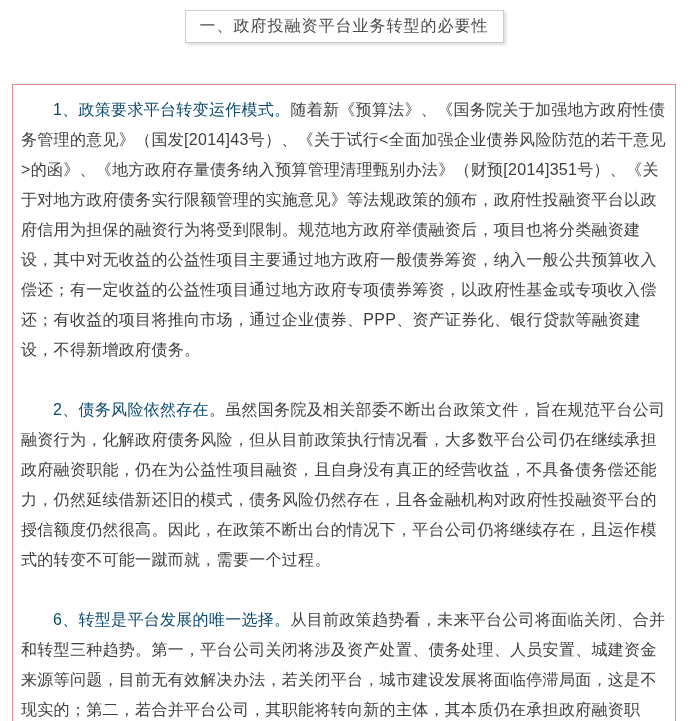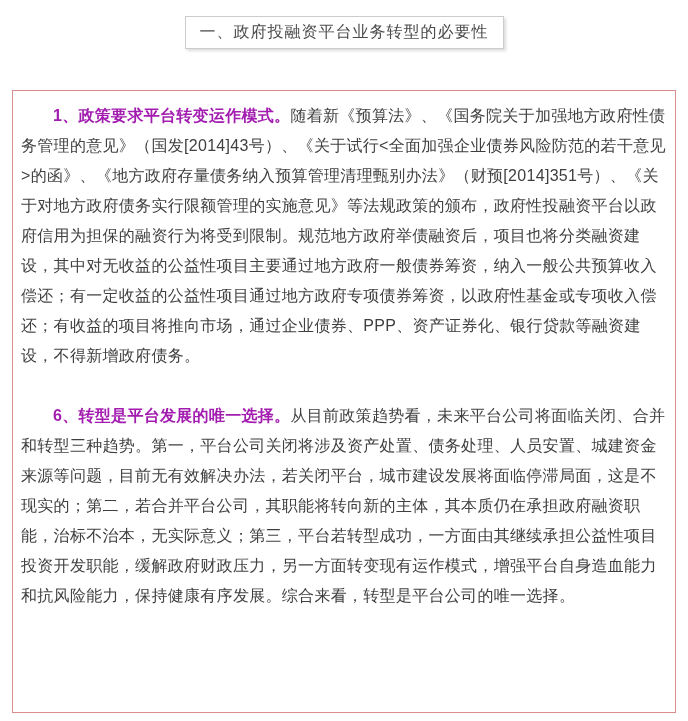--- a/index.html
+++ b/index.html
@@ -8,21 +8,21 @@
     background: #ffffff;
   }
   body {
     width: 688px;
     height: 721px;
     font-family: "Liberation Sans", "DejaVu Sans", sans-serif;
     overflow: hidden;
   }
   .title-box {
     display: table;
-    margin: 16px auto 0 auto;
+    margin: 10px auto 0 auto;
     border: 1px solid #cccccc;
     box-shadow: 2px 2px 3px rgba(0,0,0,0.14);
     padding: 5px 14px;
     font-size: 16px;
     letter-spacing: 1px;
     color: #4a4a4a;
     background: #ffffff;
     white-space: nowrap;
   }
   .content-box {
@@ -39,35 +39,36 @@
     line-height: 30px;
     color: #3f3f3f;
     text-indent: 2em;
     letter-spacing: 0.3px;
     word-break: break-all;
   }
   .para + .para {
     margin-top: 30px;
   }
   .para b {
-    font-weight: bold;
-    color: #a21caf;
+    font-weight: normal;
+    color: #0c4a6e;
   }
 </style>
 </head>
 <body>
 
 <div>
 
   <div class="title-box">
     <span>一、政府投融资平台业务转型的必要性</span>
   </div>
 
   <div class="content-box">
 
     <p class="para"><b>1、政策要求平台转变运作模式。</b><span>随着新《预算法》、《国务院关于加强地方政府性债务管理的意见》（国发[2014]43号）、《关于试行&lt;全面加强企业债券风险防范的若干意见&gt;的函》、《地方政府存量债务纳入预算管理清理甄别办法》（财预[2014]351号）、《关于对地方政府债务实行限额管理的实施意见》等法规政策的颁布，政府性投融资平台以政府信用为担保的融资行为将受到限制。规范地方政府举债融资后，项目也将分类融资建设，其中对无收益的公益性项目主要通过地方政府一般债券筹资，纳入一般公共预算收入偿还；有一定收益的公益性项目通过地方政府专项债券筹资，以政府性基金或专项收入偿还；有收益的项目将推向市场，通过企业债券、PPP、资产证券化、银行贷款等融资建设，不得新增政府债务。</span></p>
 
+    <p class="para"><b>2、债务风险依然存在。</b><span>虽然国务院及相关部委不断出台政策文件，旨在规范平台公司融资行为，化解政府债务风险，但从目前政策执行情况看，大多数平台公司仍在继续承担政府融资职能，仍在为公益性项目融资，且自身没有真正的经营收益，不具备债务偿还能力，仍然延续借新还旧的模式，债务风险仍然存在，且各金融机构对政府性投融资平台的授信额度仍然很高。因此，在政策不断出台的情况下，平台公司仍将继续存在，且运作模式的转变不可能一蹴而就，需要一个过程。</span></p>
 
     <p class="para"><b>6、转型是平台发展的唯一选择。</b><span>从目前政策趋势看，未来平台公司将面临关闭、合并和转型三种趋势。第一，平台公司关闭将涉及资产处置、债务处理、人员安置、城建资金来源等问题，目前无有效解决办法，若关闭平台，城市建设发展将面临停滞局面，这是不现实的；第二，若合并平台公司，其职能将转向新的主体，其本质仍在承担政府融资职能，治标不治本，无实际意义；第三，平台若转型成功，一方面由其继续承担公益性项目投资开发职能，缓解政府财政压力，另一方面转变现有运作模式，增强平台自身造血能力和抗风险能力，保持健康有序发展。综合来看，转型是平台公司的唯一选择。</span></p>
 
   </div>
 
 </div>
 
 </body></html>

